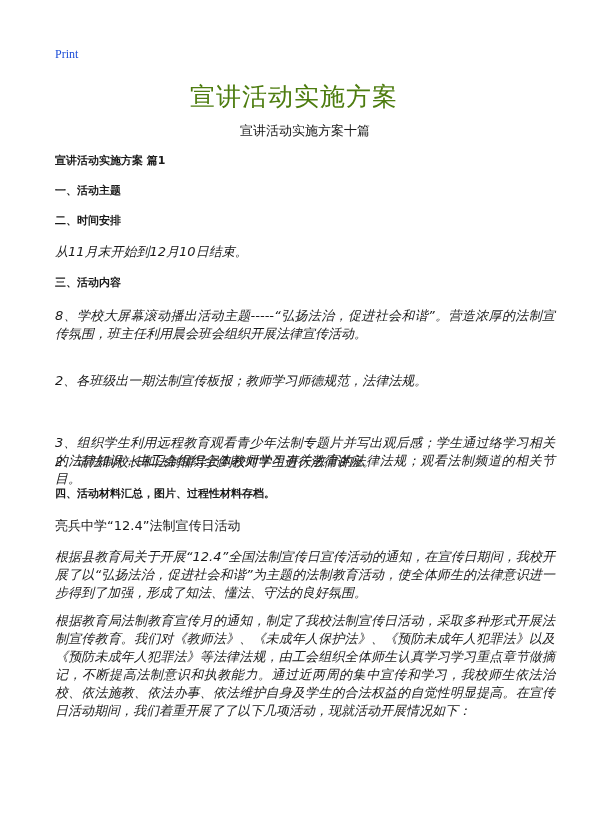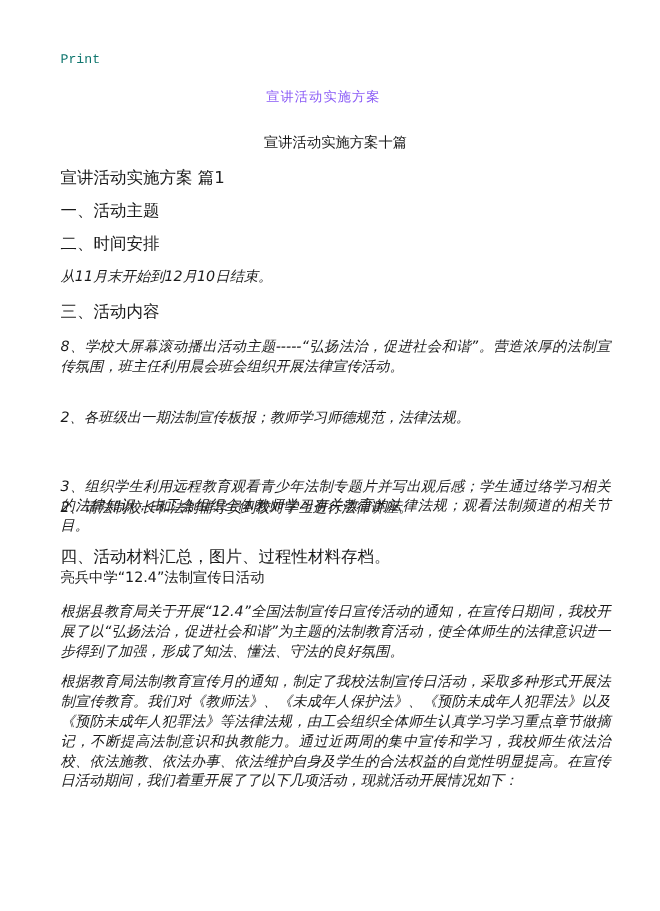--- a/index.html
+++ b/index.html
@@ -18,47 +18,47 @@
     .page {
       position: absolute;
       left: 55px;
       top: 0;
       width: 500px;
     }
     .print-label {
       position: absolute;
       top: 47px;
       left: 0;
-      font-family: Liberation Mono, monospace;
+      font-family: Liberation Serif, serif;
       font-size: 12px;
-      color: #0f766e;
+      color: #1d4ed8;
     }
     .doc-title {
       position: absolute;
       top: 80px;
       left: -55px;
       width: 588px;
       text-align: center;
-      font-size: 12px;
+      font-size: 25px;
       font-weight: normal;
       letter-spacing: 1px;
-      color: #8b5cf6;
+      color: #4d7c0f;
       margin: 0;
     }
     .block {
       position: absolute;
       left: 0;
       width: 500px;
       font-size: 13px;
       line-height: 18px;
       margin: 0;
     }
     .heading {
-      font-weight: normal;
-      font-size: 15px;
+      font-weight: bold;
+      font-size: 11px;
     }
     .para {
       text-align: justify;
       font-style: italic;
     }
   </style>
 </head>
 <body>
 
 <div class="page">
@@ -79,20 +79,20 @@
   <p class="block heading" style="top:274px;">三、活动内容</p>
 
   <p class="block para" style="top:307px;">8、学校大屏幕滚动播出活动主题-----“弘扬法治，促进社会和谐”。营造浓厚的法制宣传氛围，班主任利用晨会班会组织开展法律宣传活动。</p>
 
   <p class="block para" style="top:372px;">2、各班级出一期法制宣传板报；教师学习师德规范，法律法规。</p>
 
   <p class="block para" style="top:386px;margin-top:48px;">3、组织学生利用远程教育观看青少年法制专题片并写出观后感；学生通过络学习相关的法律知识，由工会组织全体教师学习有关教育的法律法规；观看法制频道的相关节目。</p>
 
   <p class="block para" style="top:453px;">2、请法制校长和法制辅导员到校对学生进行法律讲座。</p>
 
-  <p class="block heading" style="top:485px;margin-top:12px;">四、活动材料汇总，图片、过程性材料存档。</p>
+  <p class="block heading" style="top:485px;">四、活动材料汇总，图片、过程性材料存档。</p>
 
   <p class="block" style="top:517px;">亮兵中学“12.4”法制宣传日活动</p>
 
   <p class="block para" style="top:548px;">根据县教育局关于开展“12.4”全国法制宣传日宣传活动的通知，在宣传日期间，我校开展了以“弘扬法治，促进社会和谐”为主题的法制教育活动，使全体师生的法律意识进一步得到了加强，形成了知法、懂法、守法的良好氛围。</p>
 
   <p class="block para" style="top:612px;">根据教育局法制教育宣传月的通知，制定了我校法制宣传日活动，采取多种形式开展法制宣传教育。我们对《教师法》、《未成年人保护法》、《预防未成年人犯罪法》以及《预防未成年人犯罪法》等法律法规，由工会组织全体师生认真学习学习重点章节做摘记，不断提高法制意识和执教能力。通过近两周的集中宣传和学习，我校师生依法治校、依法施教、依法办事、依法维护自身及学生的合法权益的自觉性明显提高。在宣传日活动期间，我们着重开展了了以下几项活动，现就活动开展情况如下：</p>
 </div>
 
 </body></html>

